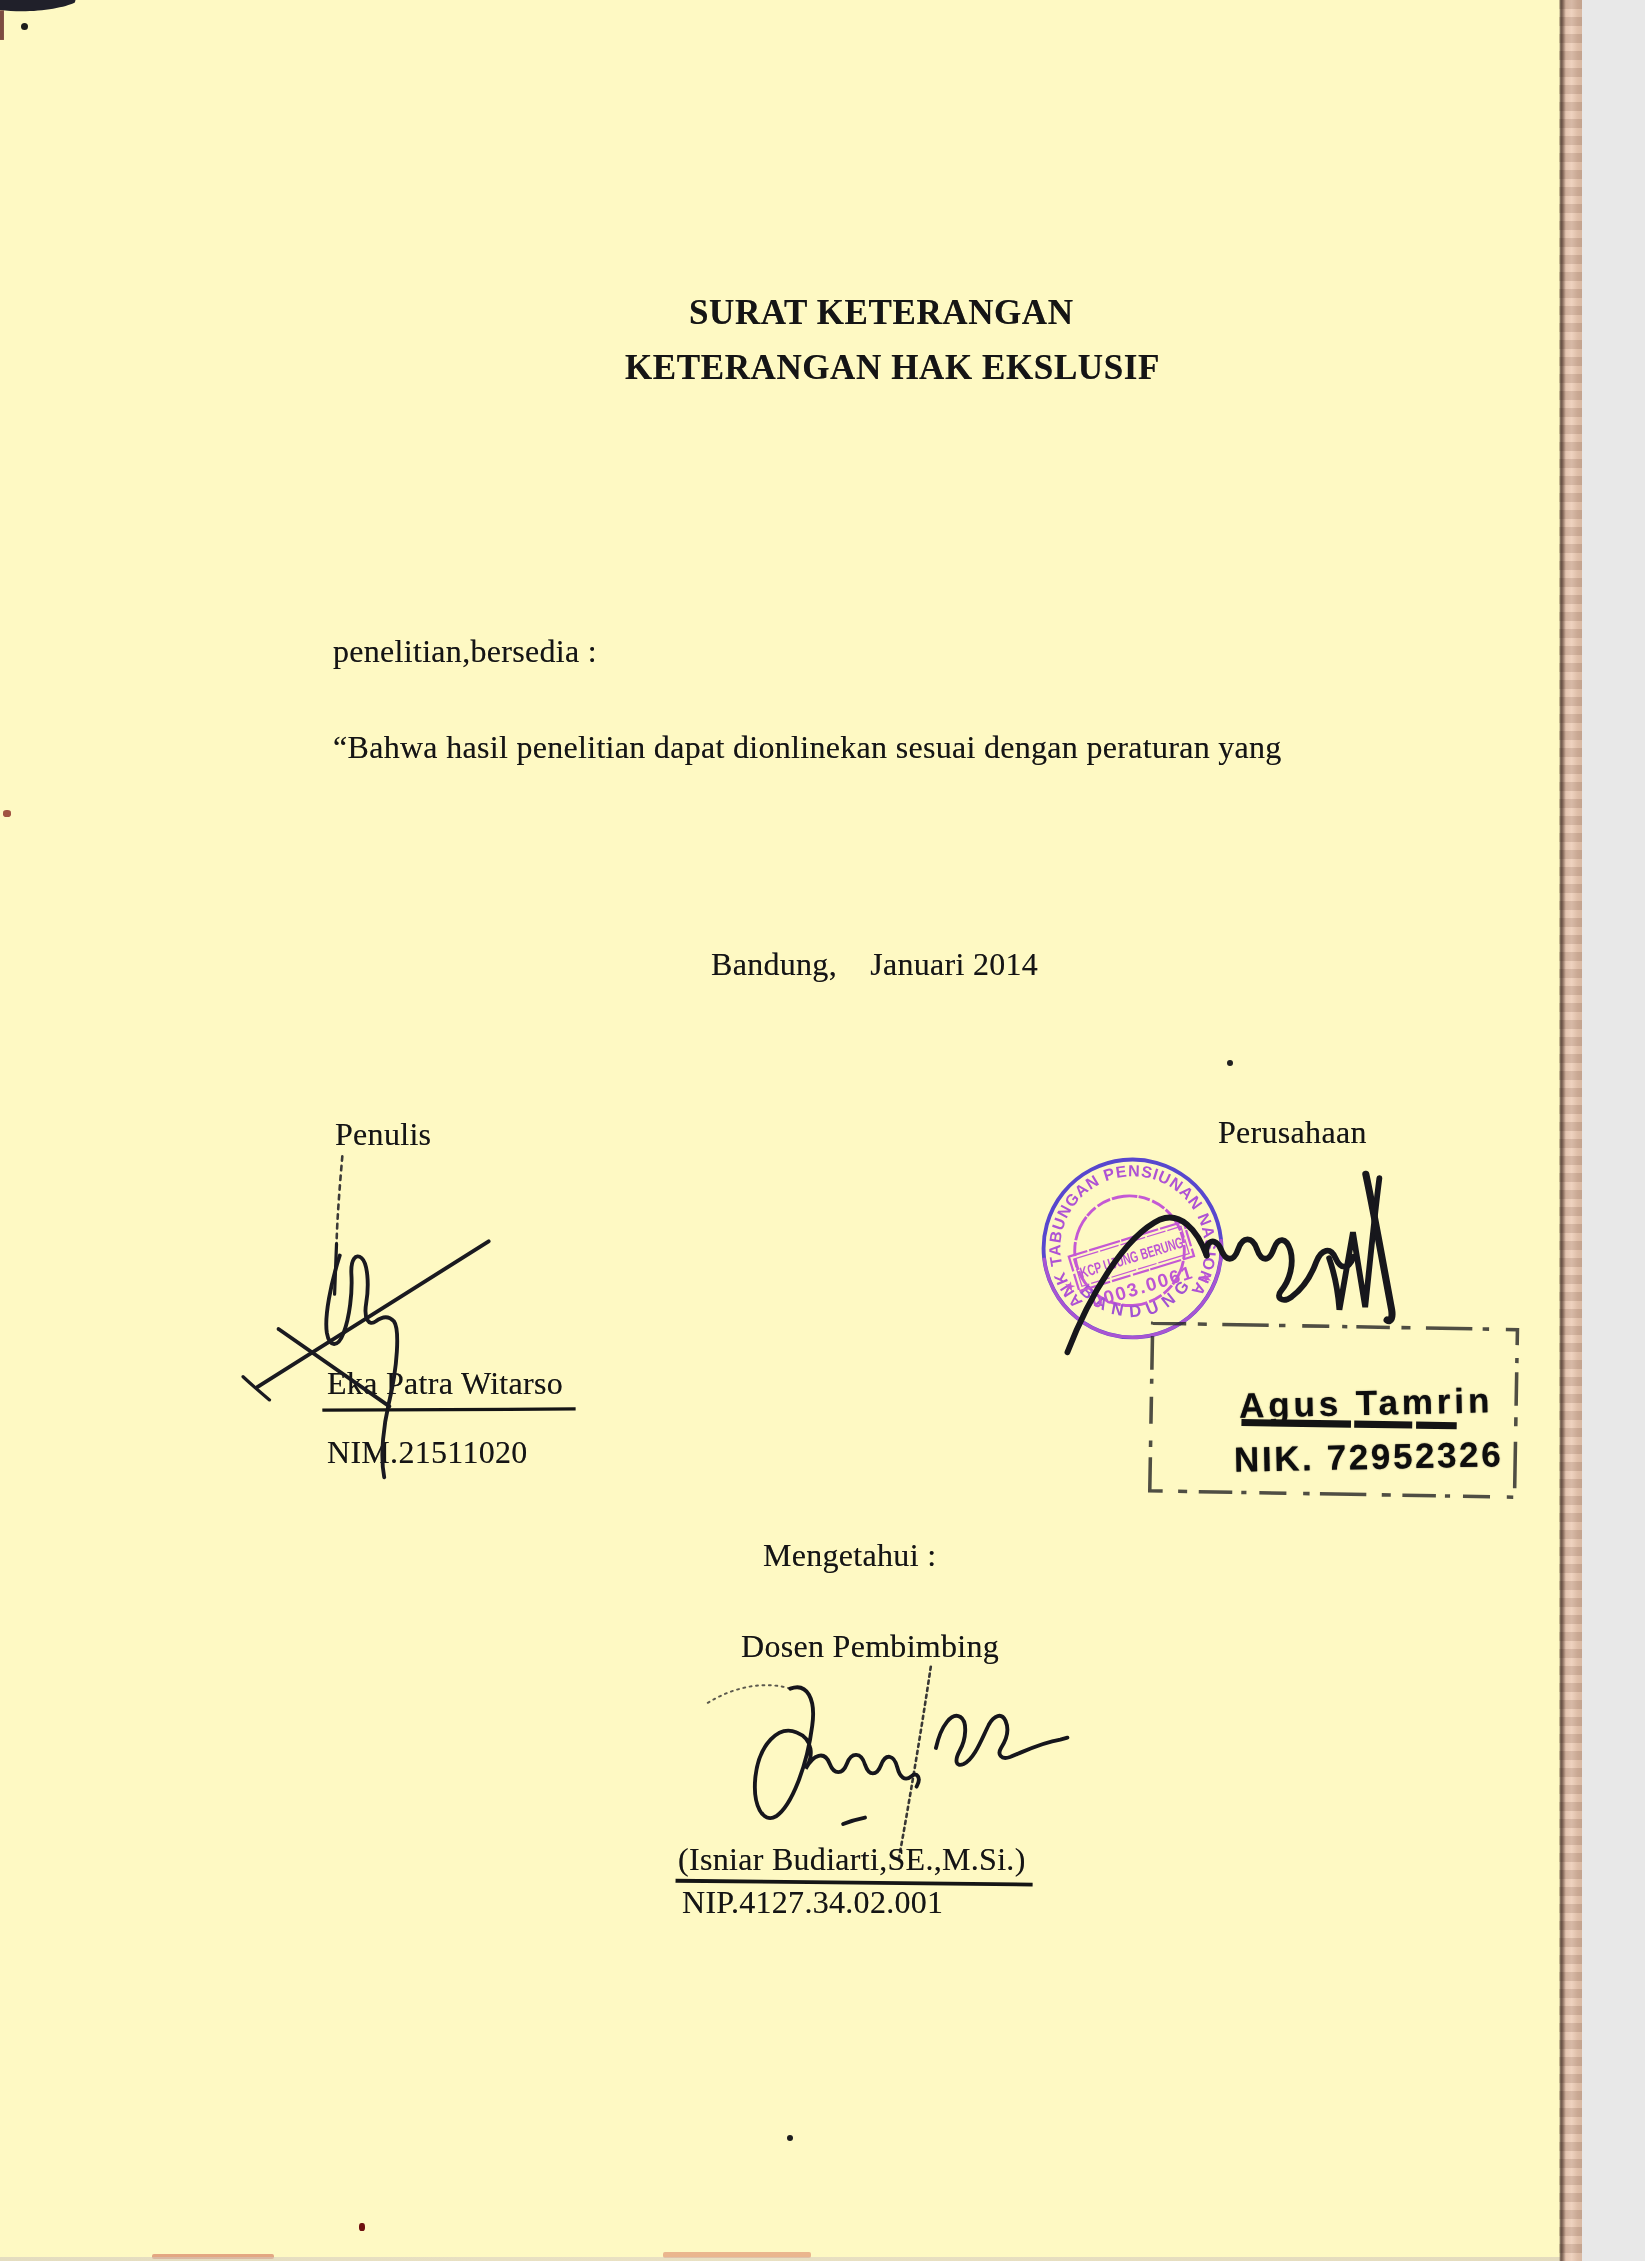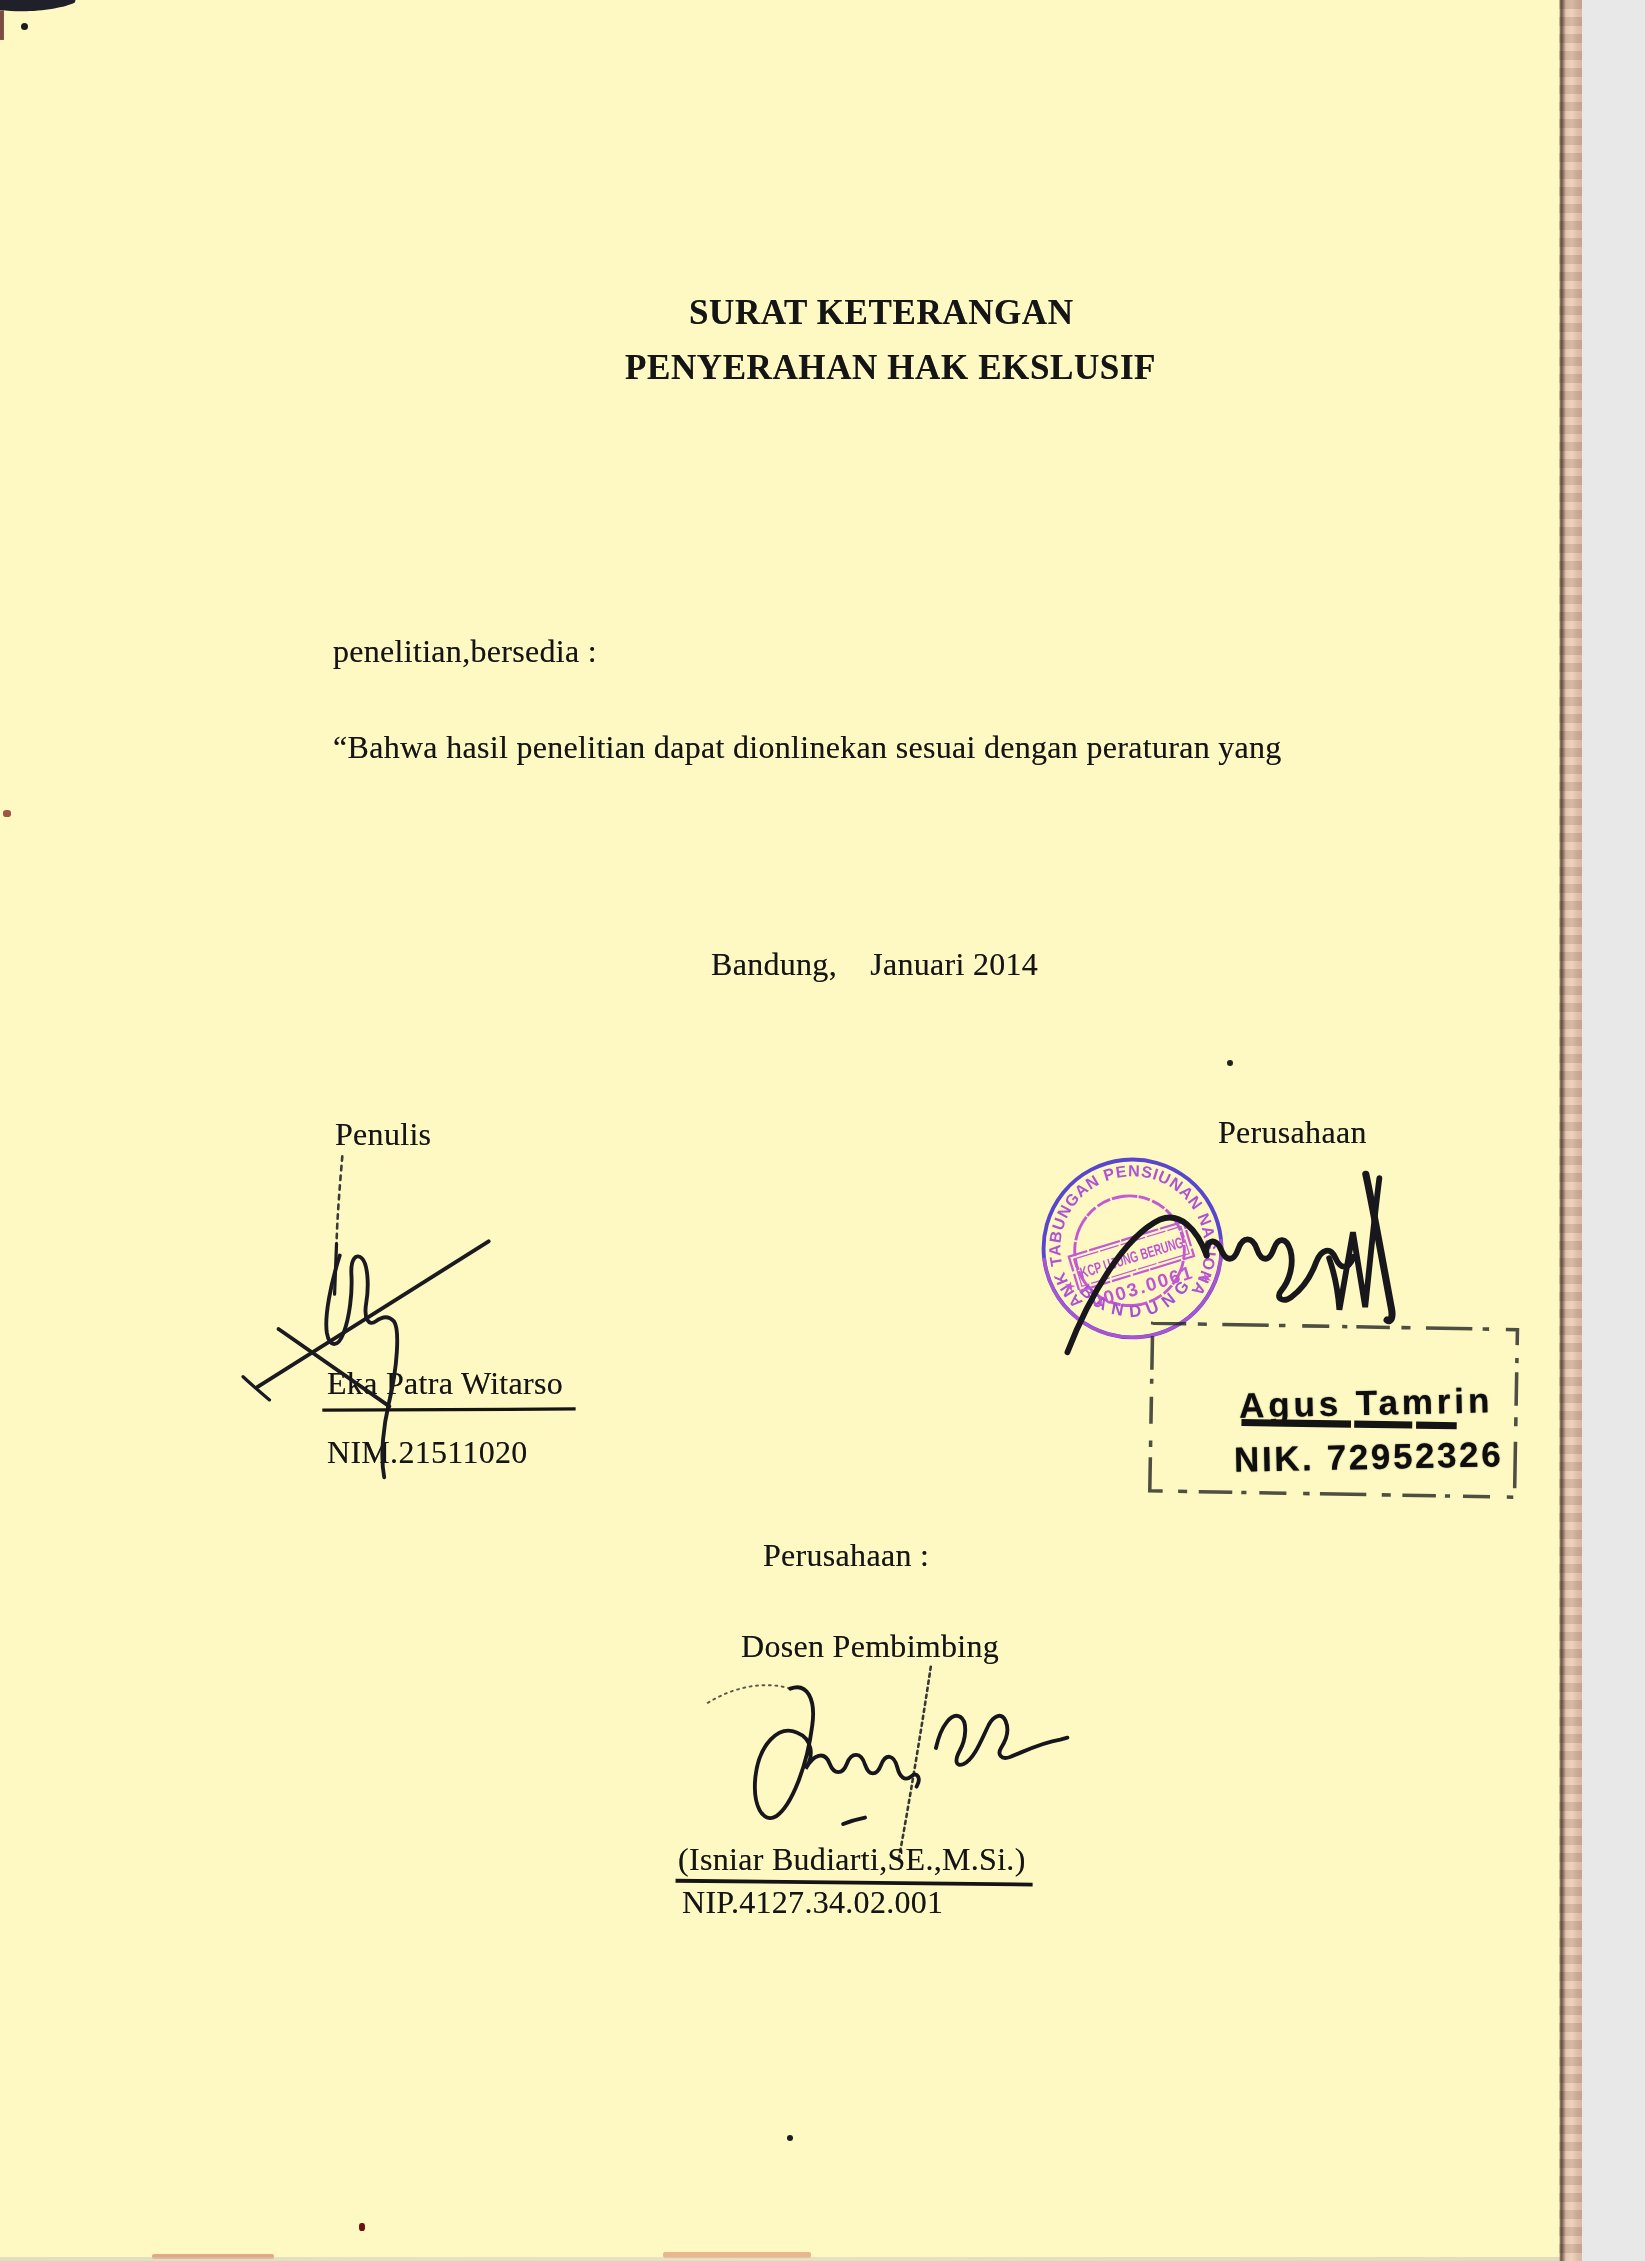--- a/index.html
+++ b/index.html
@@ -50,37 +50,37 @@
     opacity:.55;
   }
   .speck{position:absolute;border-radius:50%;}
 </style>
 </head>
 <body>
 
 <div class="page">
 
   <div class="txt title" style="left:689px;top:293px;">SURAT KETERANGAN</div>
-  <div class="txt title" style="left:625px;top:348px;">PENYERAHAN HAK EKSLUSIF</div>
+  <div class="txt title" style="left:625px;top:348px;">KETERANGAN HAK EKSLUSIF</div>
 
   <div class="txt" style="left:333px;top:633px;">penelitian,bersedia :</div>
   <div class="txt" style="left:333px;top:729px;">“Bahwa hasil penelitian dapat dionlinekan sesuai dengan peraturan yang</div>
 
   <div class="txt" style="left:711px;top:946px;">Bandung,    Januari 2014</div>
 
   <div class="txt" style="left:335px;top:1116px;">Penulis</div>
   <div class="txt" style="left:1218px;top:1114px;">Perusahaan</div>
 
   <div class="txt" style="left:327px;top:1365px;">Eka Patra Witarso</div>
   <div class="txt" style="left:327px;top:1426px;margin-top:8px;">NIM.21511020</div>
 
   <div class="stamp-name" style="left:1239px;top:1383px;">Agus Tamrin</div>
   <div class="stamp-name" style="left:1234px;top:1437px;letter-spacing:2.6px;">NIK. 72952326</div>
 
-  <div class="txt" style="left:763px;top:1537px;">Perusahaan :</div>
+  <div class="txt" style="left:763px;top:1537px;">Mengetahui :</div>
   <div class="txt" style="left:717px;top:1628px;margin-left:24px;">Dosen Pembimbing</div>
   <div class="txt" style="left:678px;top:1841px;">(Isniar Budiarti,SE.,M.Si.)</div>
   <div class="txt" style="left:682px;top:1884px;">NIP.4127.34.02.001</div>
 
   <svg class="ink-svg" width="1645" height="2261" viewBox="0 0 2552 3508">
 
     <path d="M-4,-4 L118,-4 L116,4 C96,14 42,22 -4,15 Z" fill="#20202a"></path>
     <rect x="-2" y="16" width="8" height="46" fill="#5c2020" opacity=".8"></rect>
 
     <g transform="translate(1557,1737)" opacity="0.92">

